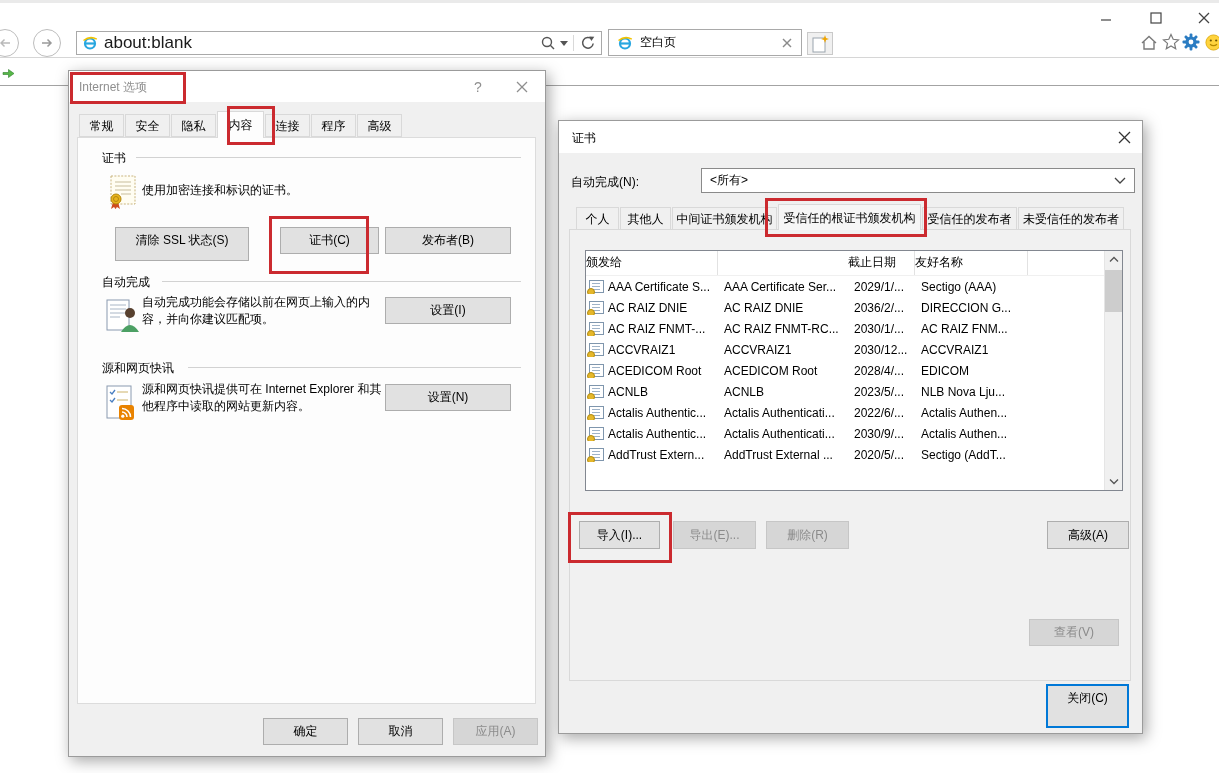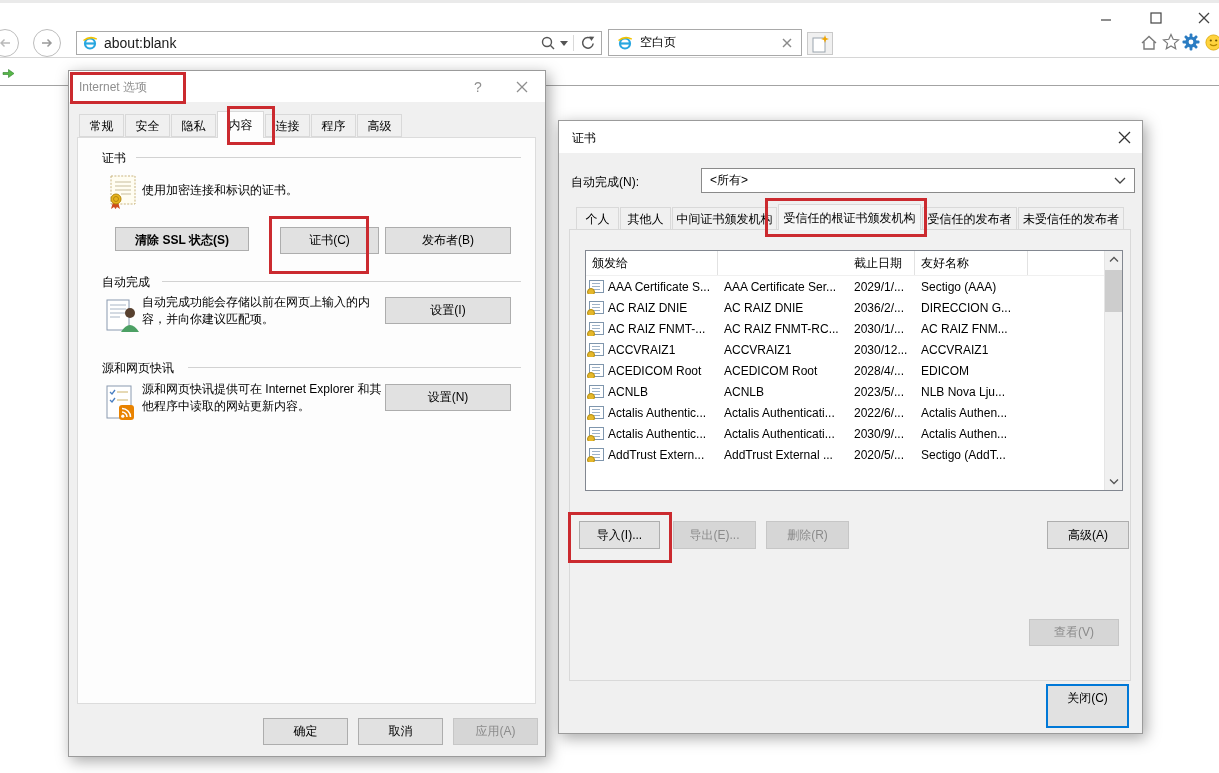--- a/index.html
+++ b/index.html
@@ -7,21 +7,21 @@
          font-family:"Liberation Sans","DejaVu Sans",sans-serif;font-size:12px;color:#000;}
   .abs{position:absolute;}
   
   #titlebar{position:absolute;left:0;top:0;width:1219px;height:28px;background:#fff;border-top:3px solid #eaeaea;}
   .wc{position:absolute;top:7px;width:20px;height:16px;display:flex;align-items:center;justify-content:center;cursor:default;}
   #navbar{position:absolute;left:0;top:28px;width:1219px;height:29px;background:#fff;border-bottom:1px solid #d6d6d6;}
   .navcirc{position:absolute;top:1px;width:26px;height:26px;border:1px solid #bdbdbd;border-radius:50%;background:#fff;
            display:flex;align-items:center;justify-content:center;}
   #addressbar{position:absolute;left:76px;top:3px;width:524px;height:22px;border:1px solid #a9a9a9;background:#fff;
               display:flex;align-items:center;}
-  #addr-url{margin-left:6px;flex:1;color:#1a1a1a;font-size:14px;}
+  #addr-url{margin-left:6px;flex:1;color:#1a1a1a;font-size:17px;}
   .addr-ctl{display:flex;align-items:center;margin-right:6px;}
   .vdiv{width:1px;height:16px;background:#d9d9d9;margin:0 5px;}
   #tabstrip{position:absolute;left:608px;top:1px;height:28px;}
   #tab1{position:absolute;left:0;top:0;width:194px;height:27px;background:#fff;border:1px solid #a9a9a9;
         display:flex;align-items:center;box-sizing:border-box;}
   #newtab{position:absolute;left:199px;top:3px;width:26px;height:23px;background:#f0f0f0;border:1px solid #c9c9c9;
           display:flex;align-items:center;justify-content:center;box-sizing:border-box;}
   .cmdicon{position:absolute;top:4px;width:20px;height:20px;display:flex;align-items:center;justify-content:center;}
   #chromeline{position:absolute;left:0;top:85px;width:1219px;height:1px;background:#a3a3a3;}
   
@@ -41,21 +41,21 @@
   
   .ctab{position:absolute;top:86px;height:23px;line-height:23px;text-align:center;background:#f0f0f0;
         border:1px solid #d9d9d9;box-sizing:border-box;z-index:1;font-size:12px;}
   .ctab.sel{top:83px;height:26px;line-height:26px;background:#f6f6f6;border-bottom:none;z-index:3;}
   #certpage{position:absolute;left:10px;top:108px;width:562px;height:452px;background:#f1f1f1;border:1px solid #d9d9d9;
             box-sizing:border-box;z-index:2;}
   
   #certlist{position:absolute;left:15px;top:20px;width:538px;height:241px;background:#fff;border:1px solid #828790;
             box-sizing:border-box;overflow:hidden;}
   .lhead{display:flex;height:24px;line-height:24px;background:#fff;border-bottom:1px solid #f0f0f0;}
-  .hc{box-sizing:border-box;border-right:1px solid #e2e2e2;padding-left:6px;overflow:hidden;white-space:nowrap;}
+  .hc{box-sizing:border-box;border-right:1px solid #e2e2e2;overflow:hidden;white-space:nowrap;font-family:Liberation Mono, monospace;}
   .lrow{display:flex;height:21px;align-items:center;}
   .c{box-sizing:border-box;overflow:hidden;white-space:nowrap;flex:none;}
   .c1{width:132px;display:flex;align-items:flex-start;padding-left:3px;}
   .c2{width:130px;padding-left:6px;}
   .c3{width:67px;padding-left:6px;}
   .c4{width:113px;padding-left:6px;}
   .cicon{width:13px;height:11px;border:1px solid #7f96ad;background:#fff;position:relative;flex:none;margin-right:4px;}
   .cicon::before{content:"";position:absolute;left:2px;top:2px;width:8px;height:1px;background:#9fb3c8;
                  box-shadow:0 3px 0 #9fb3c8,0 6px 0 #9fb3c8;}
   .cicon::after{content:"";position:absolute;left:-3px;bottom:-4px;width:6px;height:6px;border-radius:50%;
@@ -217,21 +217,21 @@
         <line x1="9" y1="8" x2="25" y2="8" stroke="#c7bd9c"></line>
           <line x1="9" y1="12" x2="25" y2="12" stroke="#c7bd9c"></line>
         <line x1="9" y1="16" x2="25" y2="16" stroke="#c7bd9c"></line>
           <line x1="15" y1="20" x2="25" y2="20" stroke="#c7bd9c"></line>
         <path d="M7 28 l-2 7 3-2 2 2 1-7 Z" fill="#cf4c20"></path>
           <path d="M12 28 l2 7 -3-2 -2 2 -1-7 Z" fill="#cf4c20"></path>
         <circle cx="10" cy="25" r="5" fill="#e8b41c" stroke="#b3880e"></circle>
           <circle cx="10" cy="25" r="2.5" fill="none" stroke="#b3880e"></circle>
       </svg>
       <span class="abs" style="left:64px;top:44px;">使用加密连接和标识的证书。</span>
-      <div class="btn" style="left:37px;top:89px;width:134px;height:24px;line-height:25px;font-weight:bold;">清除 SSL 状态(S)</div>
+      <div class="btn" style="left:37px;top:89px;width:134px;height:34px;line-height:25px;">清除 SSL 状态(S)</div>
       <div class="btn" style="left:202px;top:89px;width:99px;height:27px;line-height:25px;">证书(C)</div>
       <div class="btn" style="left:307px;top:89px;width:126px;height:27px;line-height:25px;">发布者(B)</div>
 
       <span class="gglabel" style="left:24px;top:136px;">自动完成</span>
       <div class="grouphr" style="left:84px;top:143px;width:359px;"></div>
       <svg class="abs" style="left:26px;top:160px;" width="36" height="40">
         <rect x="3" y="2" width="22" height="30" fill="#fff" stroke="#8a9ab0"></rect>
         <line x1="6" y1="7" x2="22" y2="7" stroke="#a9b6c6"></line>
           <line x1="6" y1="11" x2="22" y2="11" stroke="#a9b6c6"></line>
         <line x1="6" y1="15" x2="22" y2="15" stroke="#a9b6c6"></line>

